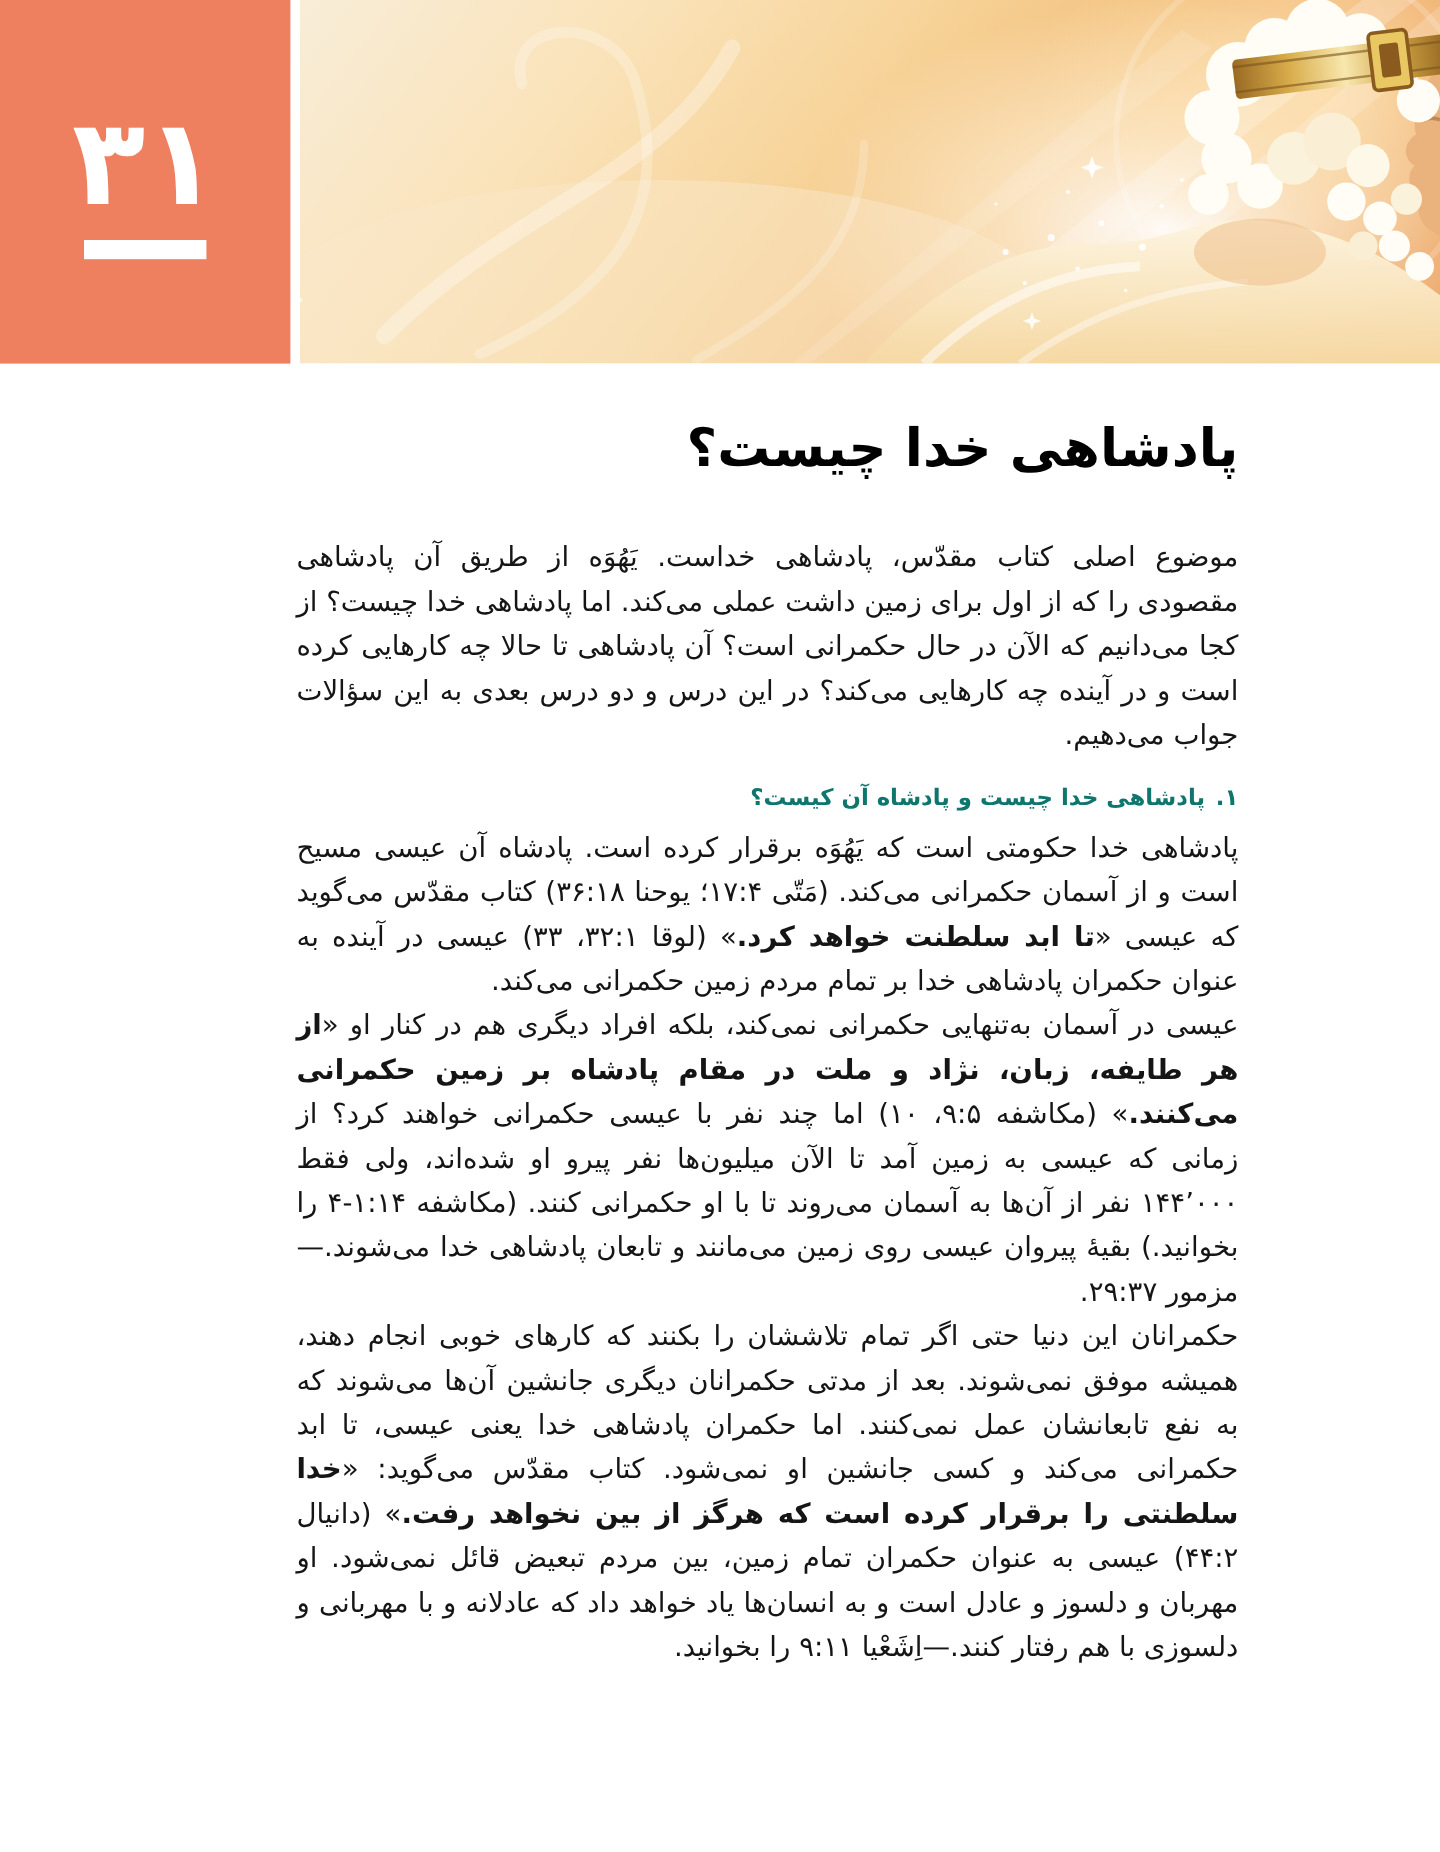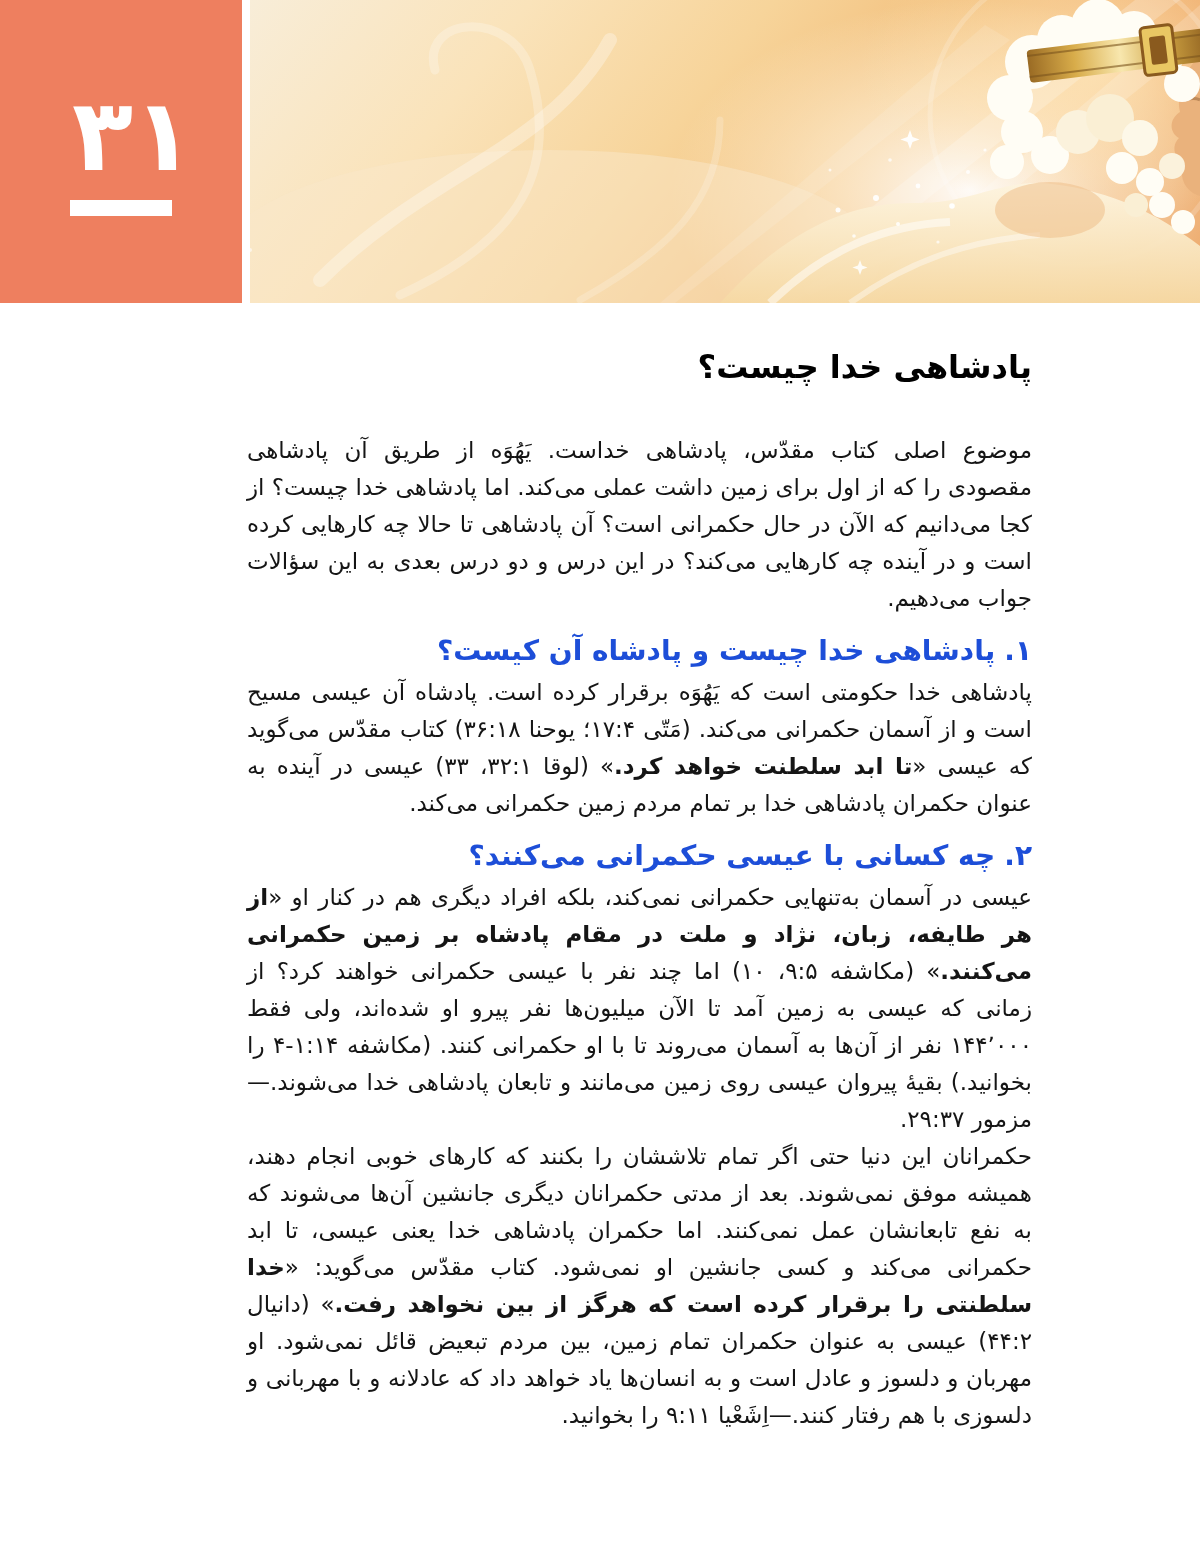--- a/index.html
+++ b/index.html
@@ -11,21 +11,21 @@
     position:relative;
   }
   .page{position:absolute;inset:0;width:1200px;height:1543px;background:#fff;}
 
   
   .lesson-badge{
     position:absolute;left:0;top:0;width:242px;height:303px;
     background:#EE7F5F;
   }
   .lesson-num{
-    position:absolute;left:12px;top:86px;width:242px;
+    position:absolute;left:0;top:86px;width:242px;
     text-align:center;
     font-size:100px;line-height:1;font-weight:700;color:#ffffff;
     direction:rtl;
   }
   .lesson-underline{
     position:absolute;left:70px;top:200px;width:102px;height:16px;background:#ffffff;
   }
 
   
   .hero{
@@ -34,35 +34,35 @@
   .hero svg{display:block;width:950px;height:303px;}
 
   
   .content{
     position:absolute;left:247px;top:348px;width:785px;
     direction:rtl;
     color:#151515;
   }
   .title{
     margin:0 0 46px 0;
-    font-size:32px;line-height:1.2;font-weight:700;color:#000;
+    font-size:44px;line-height:1.2;font-weight:700;color:#000;
     text-align:right;
   }
   .body{
     margin:0;
     font-size:23px;line-height:37px;
     text-align:justify;
     text-justify:inter-word;
   }
   .body b{font-weight:700;margin-top:39px;}
   section{margin:0;}
   .q{
     margin:15px 0 5px 0;
-    font-size:28px;line-height:37px;font-weight:700;
-    color:#1d4ed8;
+    font-size:19px;line-height:37px;font-weight:700;
+    color:#0f766e;
     text-align:right;
   }
   .q .sec-num{margin-left:9px;}
 </style>
 </head>
 <body>
 
 <div class="page">
 
   <div class="lesson-badge">
@@ -182,21 +182,20 @@
     <h1 class="title">پادشاهی خدا چیست؟</h1>
 
     <p class="body">موضوع اصلی کتاب مقدّس، پادشاهی خداست. یَهُوَه از طریق آن پادشاهی مقصودی را که از اول برای زمین داشت عملی می‌کند. اما پادشاهی خدا چیست؟ از کجا می‌دانیم که الآن در حال حکمرانی است؟ آن پادشاهی تا حالا چه کارهایی کرده است و در آینده چه کارهایی می‌کند؟ در این درس و دو درس بعدی به این سؤالات جواب می‌دهیم.</p>
 
     <section>
       <h2 class="q"><span class="sec-num">۱.</span><span>پادشاهی خدا چیست و پادشاه آن کیست؟</span></h2>
       <p class="body"><span>پادشاهی خدا حکومتی است که یَهُوَه برقرار کرده است. پادشاه آن عیسی مسیح است و از آسمان حکمرانی می‌کند. (مَتّی ۱۷:۴؛ یوحنا ۳۶:۱۸) کتاب مقدّس می‌گوید که عیسی «</span><b>تا ابد سلطنت خواهد کرد.</b><span>» (لوقا ۳۲:۱، ۳۳) عیسی در آینده به عنوان حکمران پادشاهی خدا بر تمام مردم زمین حکمرانی می‌کند.</span></p>
     </section>
 
     <section>
-      <h2 class="q"><span class="sec-num">۲.</span><span>چه کسانی با عیسی حکمرانی می‌کنند؟</span></h2>
       <p class="body"><span>عیسی در آسمان به‌تنهایی حکمرانی نمی‌کند، بلکه افراد دیگری هم در کنار او «</span><b>از هر طایفه، زبان، نژاد و ملت در مقام پادشاه بر زمین حکمرانی می‌کنند.</b><span>» (مکاشفه ۹:۵، ۱۰) اما چند نفر با عیسی حکمرانی خواهند کرد؟ از زمانی که عیسی به زمین آمد تا الآن میلیون‌ها نفر پیرو او شده‌اند، ولی فقط ۱۴۴٬۰۰۰ نفر از آن‌ها به آسمان می‌روند تا با او حکمرانی کنند. (مکاشفه ۱:۱۴-۴ را بخوانید.) بقیهٔ پیروان عیسی روی زمین می‌مانند و تابعان پادشاهی خدا می‌شوند.—مزمور ۲۹:۳۷.</span></p>
     </section>
 
     <section>
       <p class="body"><span>حکمرانان این دنیا حتی اگر تمام تلاششان را بکنند که کارهای خوبی انجام دهند، همیشه موفق نمی‌شوند. بعد از مدتی حکمرانان دیگری جانشین آن‌ها می‌شوند که به نفع تابعانشان عمل نمی‌کنند. اما حکمران پادشاهی خدا یعنی عیسی، تا ابد حکمرانی می‌کند و کسی جانشین او نمی‌شود. کتاب مقدّس می‌گوید: «</span><b>خدا سلطنتی را برقرار کرده است که هرگز از بین نخواهد رفت.</b><span>» (دانیال ۴۴:۲) عیسی به عنوان حکمران تمام زمین، بین مردم تبعیض قائل نمی‌شود. او مهربان و دلسوز و عادل است و به انسان‌ها یاد خواهد داد که عادلانه و با مهربانی و دلسوزی با هم رفتار کنند.—اِشَعْیا ۹:۱۱ را بخوانید.</span></p>
     </section>
   </div>
 
 </div>
 

